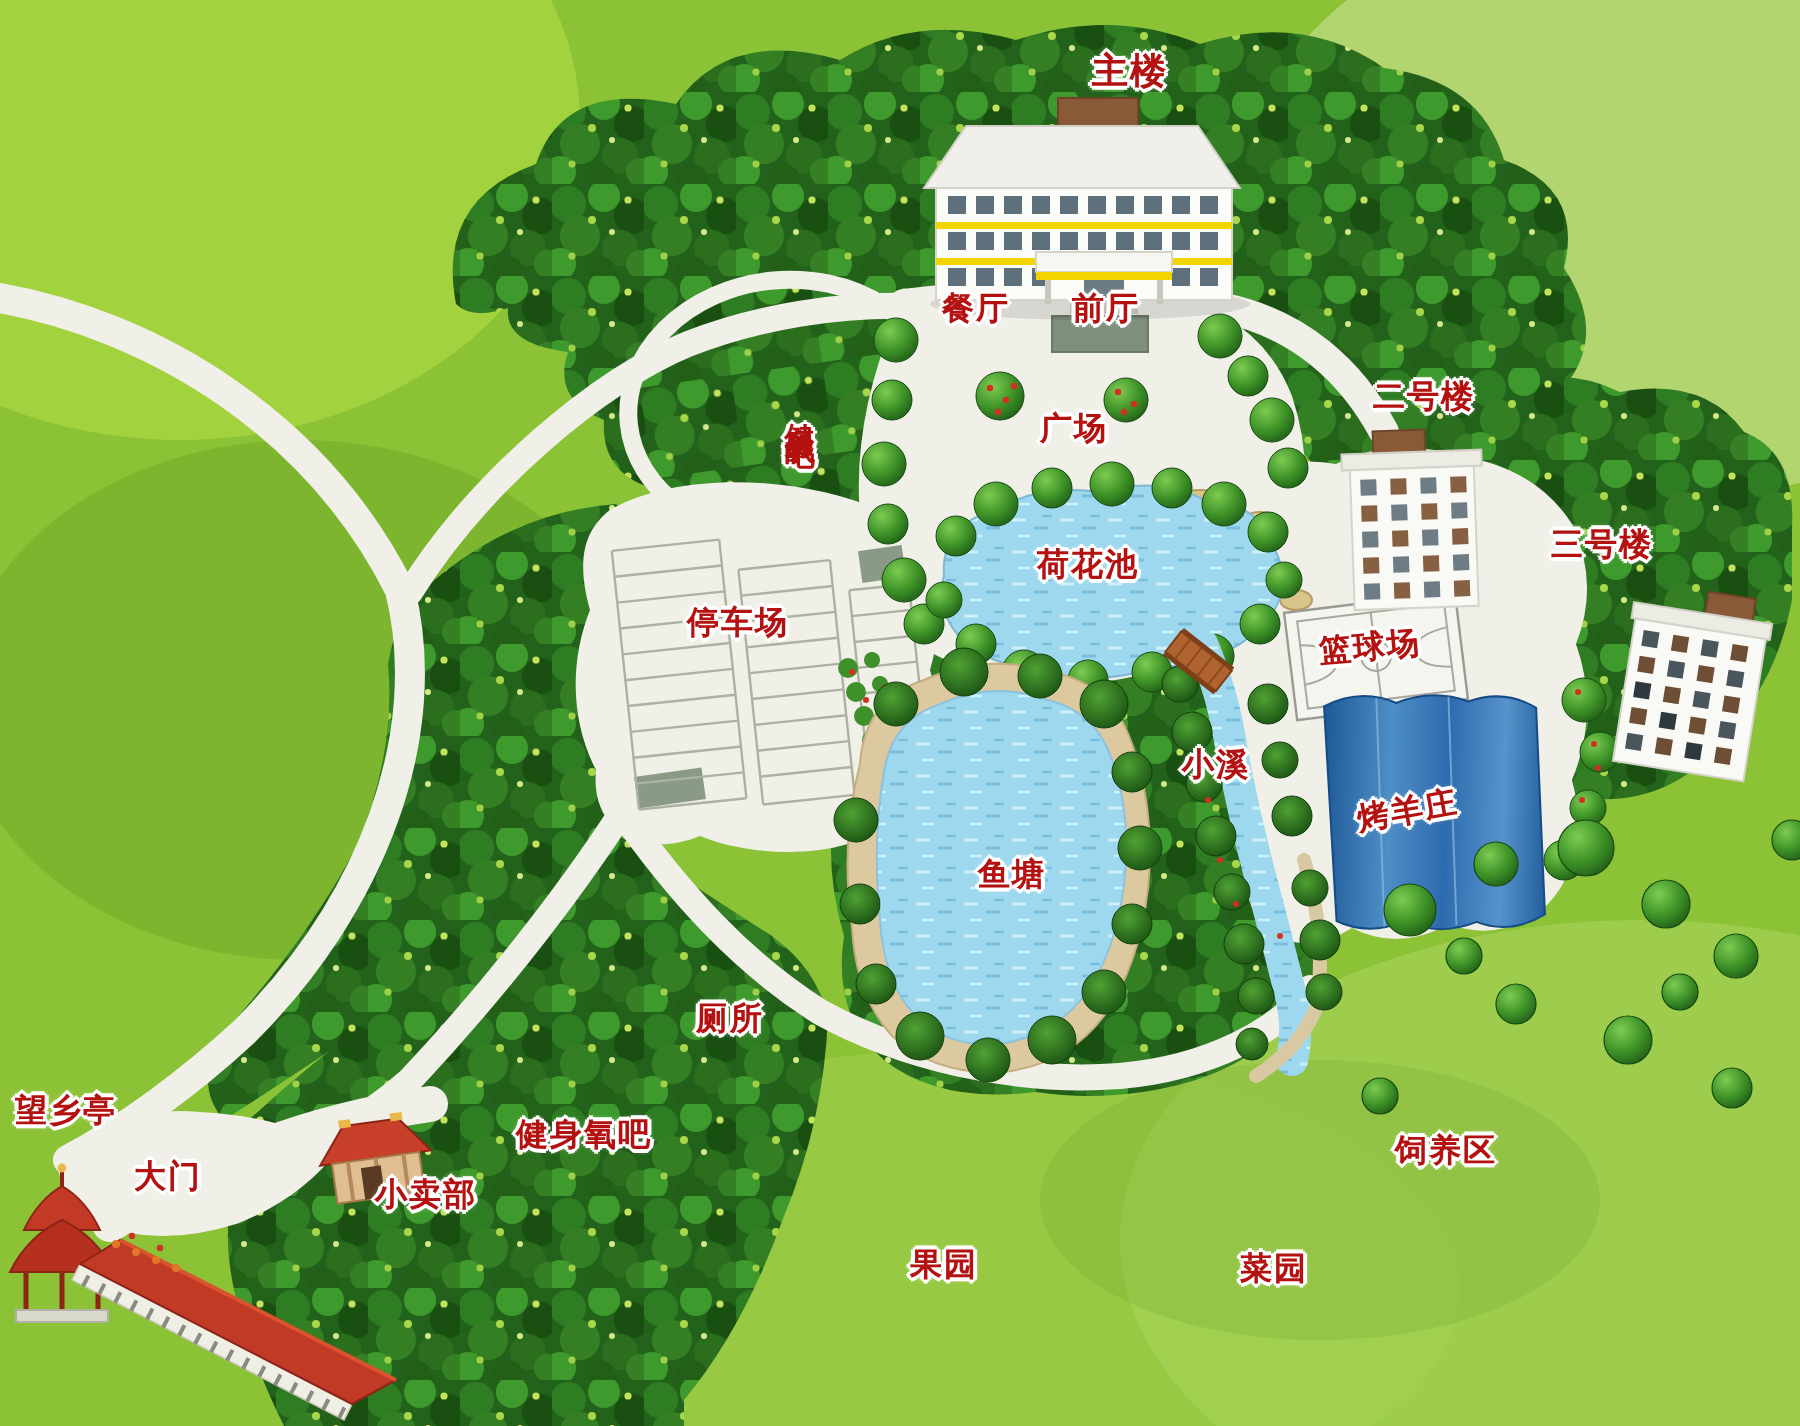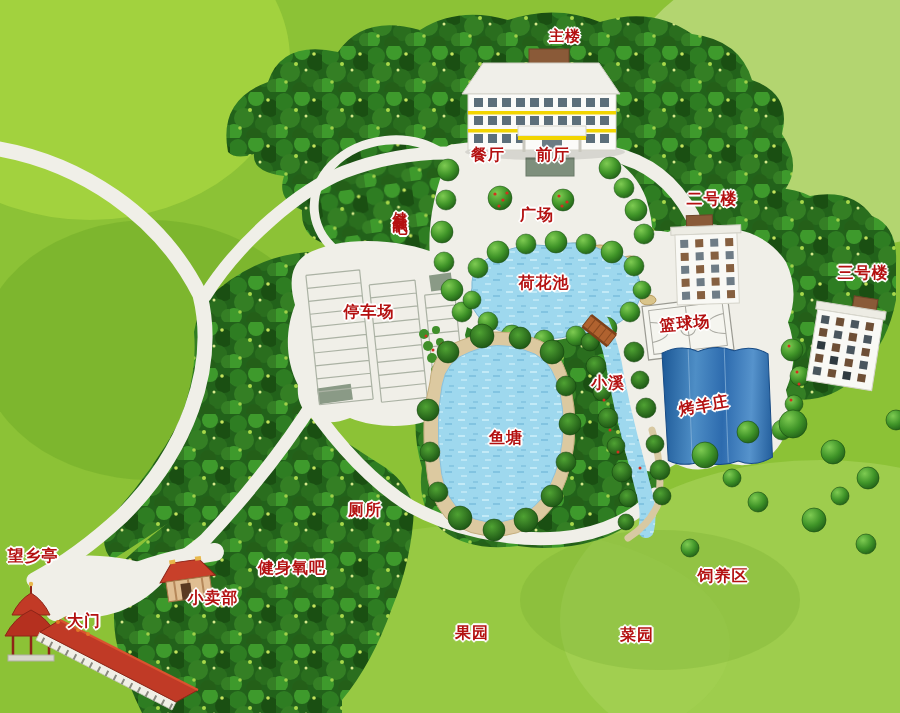--- a/index.html
+++ b/index.html
@@ -11,21 +11,21 @@
     transform:translate(-50%,-50%);
     font-weight:bold;font-size:16px;line-height:1.05;
     color:#B41111;letter-spacing:1px;white-space:nowrap;
     text-shadow:-2px 0 0 #fff,2px 0 0 #fff,0 -2px 0 #fff,0 2px 0 #fff,
       -1px -1px 0 #fff,1px -1px 0 #fff,-1px 1px 0 #fff,1px 1px 0 #fff,0 0 3px #fff;
     z-index:5;pointer-events:none;
   }
   .map-label.vert{writing-mode:vertical-rl;text-orientation:upright;font-size:15px;letter-spacing:3px;}
   .map-label.rot-10{transform:translate(-50%,-50%) rotate(-10deg);}
   .map-label.rot-5{transform:translate(-50%,-50%) rotate(-5deg);}
-  .map-label.big{font-size:15px;padding-left:32px;}
+  .map-label.big{font-size:18px;padding-left:32px;}
 </style>
 </head>
 <body>
 
 <div class="map">
 <svg width="900" height="713" viewBox="0 0 900 713">
   <defs>
     <radialGradient id="treeG" cx="0.35" cy="0.3" r="0.8">
       <stop offset="0" stop-color="#7ECB52"></stop>
           <stop offset="0.55" stop-color="#3F9428"></stop>
@@ -422,27 +422,27 @@
   </g>
 </svg>
 
 <div class="map-label big" style="left:549px;top:37px">主楼</div>
 <div class="map-label" style="left:488px;top:155px">餐厅</div>
 <div class="map-label" style="left:553px;top:155px">前厅</div>
 <div class="map-label vert" style="left:399px;top:205px">健身氧吧</div>
 <div class="map-label" style="left:537px;top:215px">广场</div>
 <div class="map-label" style="left:712px;top:199px">二号楼</div>
 <div class="map-label" style="left:544px;top:283px">荷花池</div>
-<div class="map-label" style="left:863px;top:273px">三号楼</div>
+<div class="map-label" style="left:801px;top:273px">三号楼</div>
 <div class="map-label" style="left:369px;top:312px">停车场</div>
 <div class="map-label rot-5" style="left:685px;top:324px">篮球场</div>
 <div class="map-label" style="left:608px;top:383px">小溪</div>
 <div class="map-label rot-10" style="left:704px;top:406px">烤羊庄</div>
 <div class="map-label" style="left:506px;top:438px">鱼塘</div>
 <div class="map-label" style="left:365px;top:510px">厕所</div>
 <div class="map-label" style="left:33px;top:556px">望乡亭</div>
-<div class="map-label" style="left:84px;top:621px">大门</div>
+<div class="map-label" style="left:84px;top:589px">大门</div>
 <div class="map-label" style="left:213px;top:598px">小卖部</div>
 <div class="map-label" style="left:292px;top:568px">健身氧吧</div>
 <div class="map-label" style="left:472px;top:633px">果园</div>
 <div class="map-label" style="left:723px;top:576px">饲养区</div>
 <div class="map-label" style="left:637px;top:635px">菜园</div>
 </div>
 
 </body></html>

